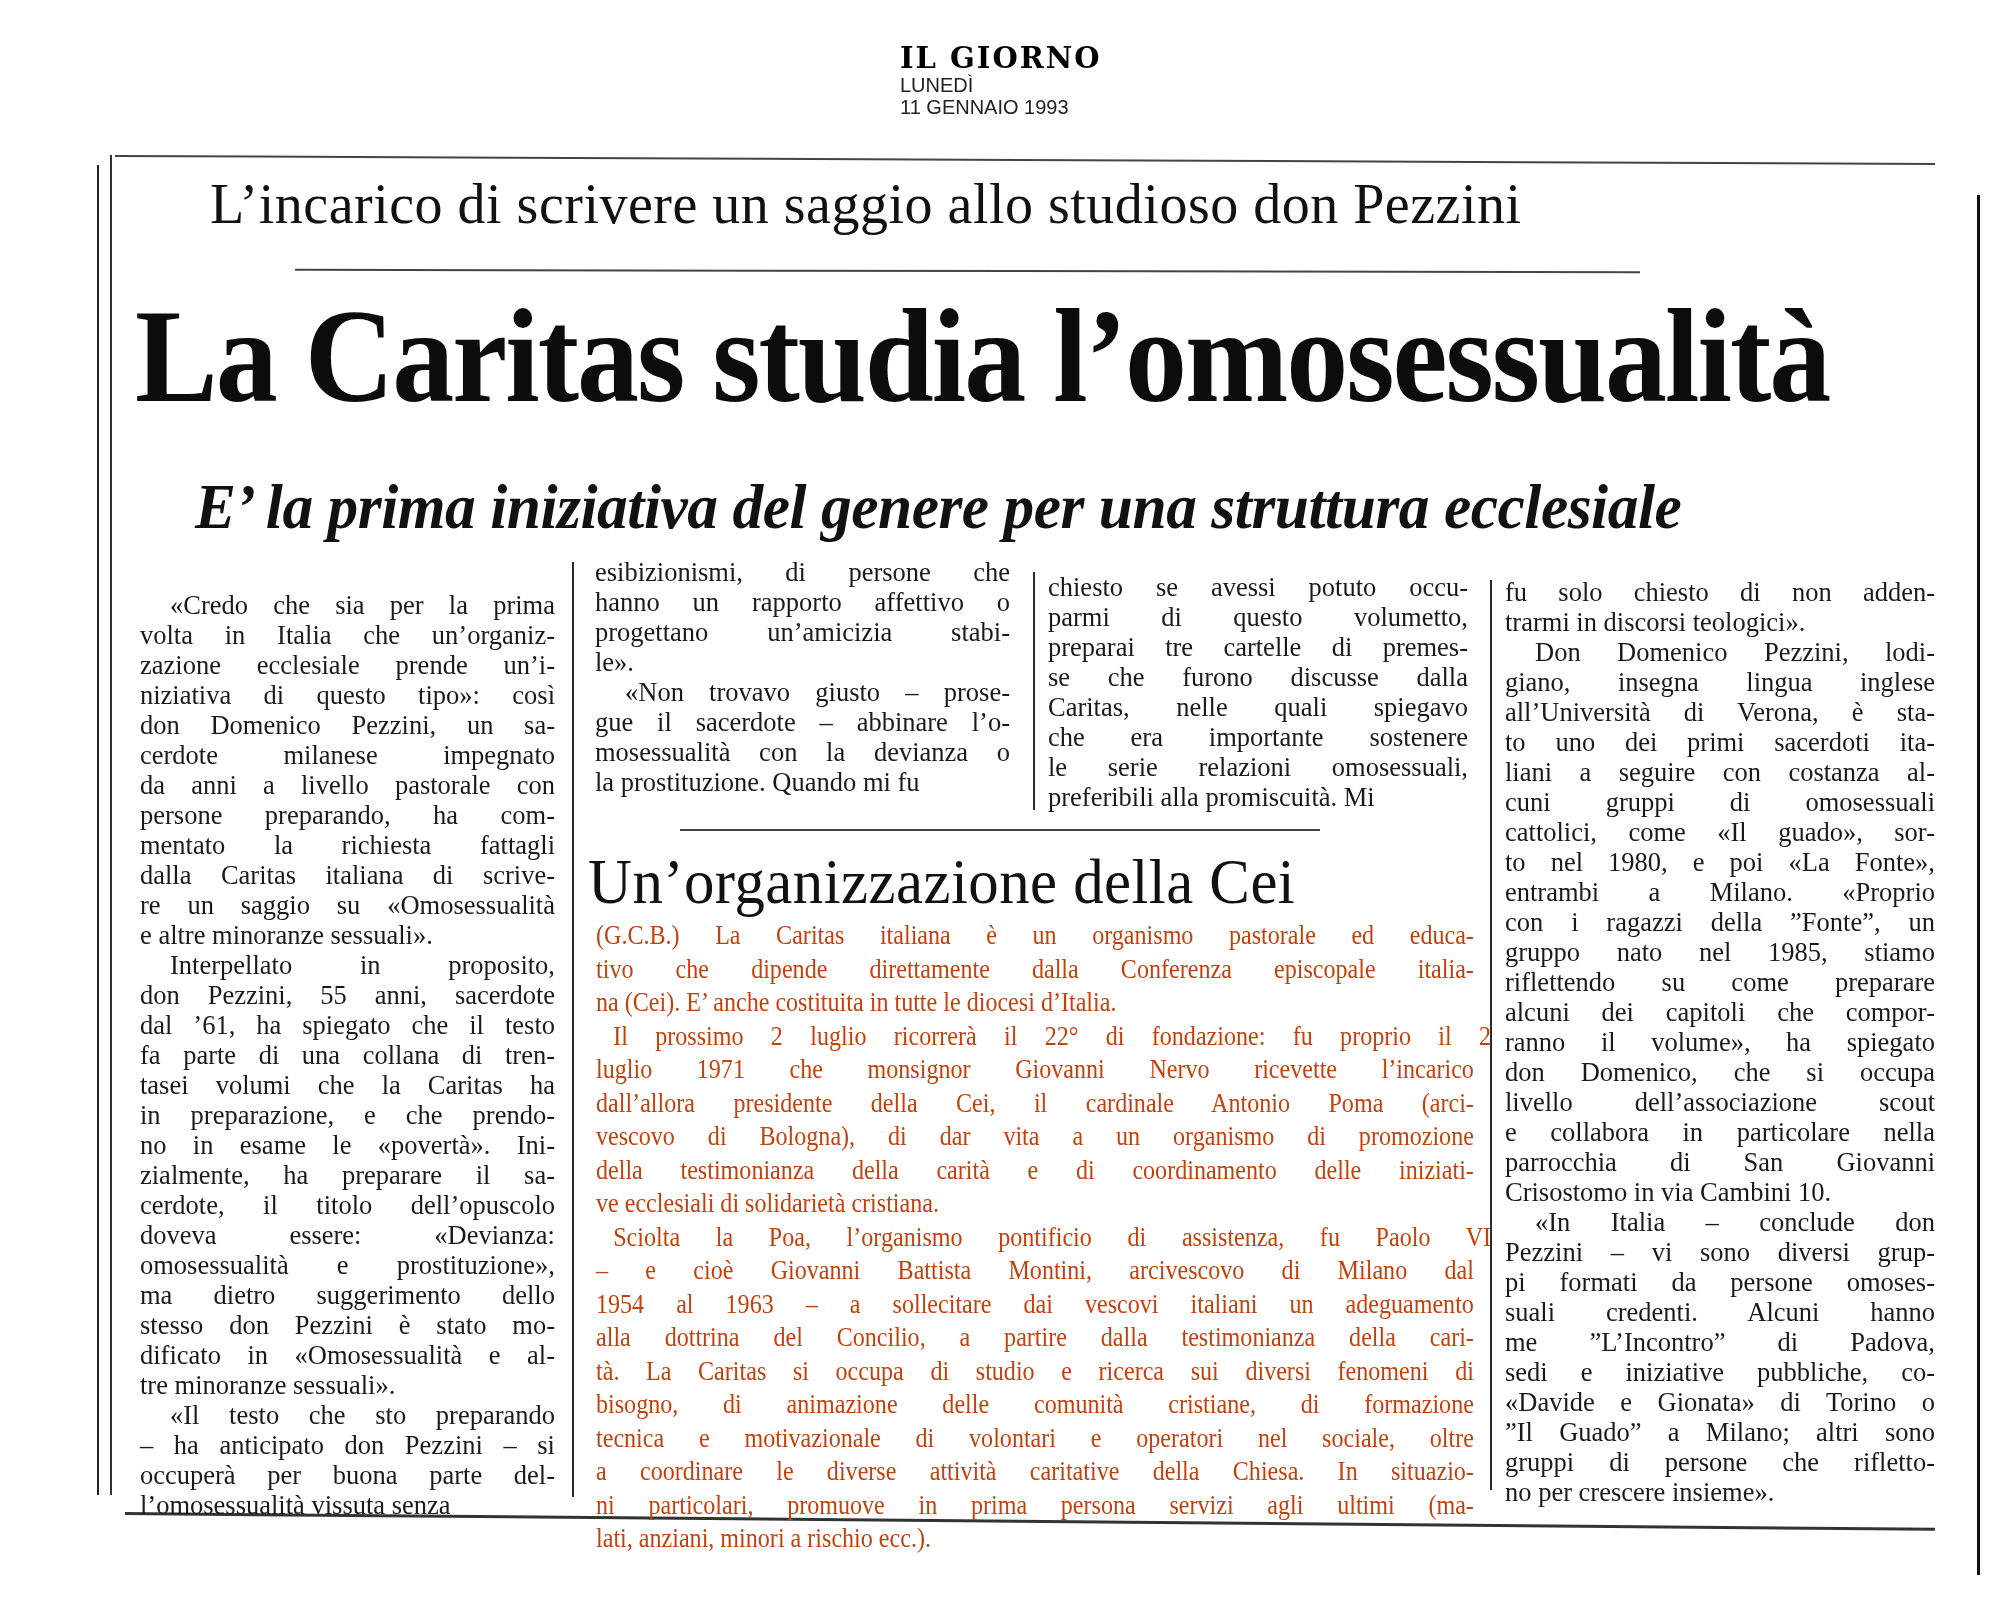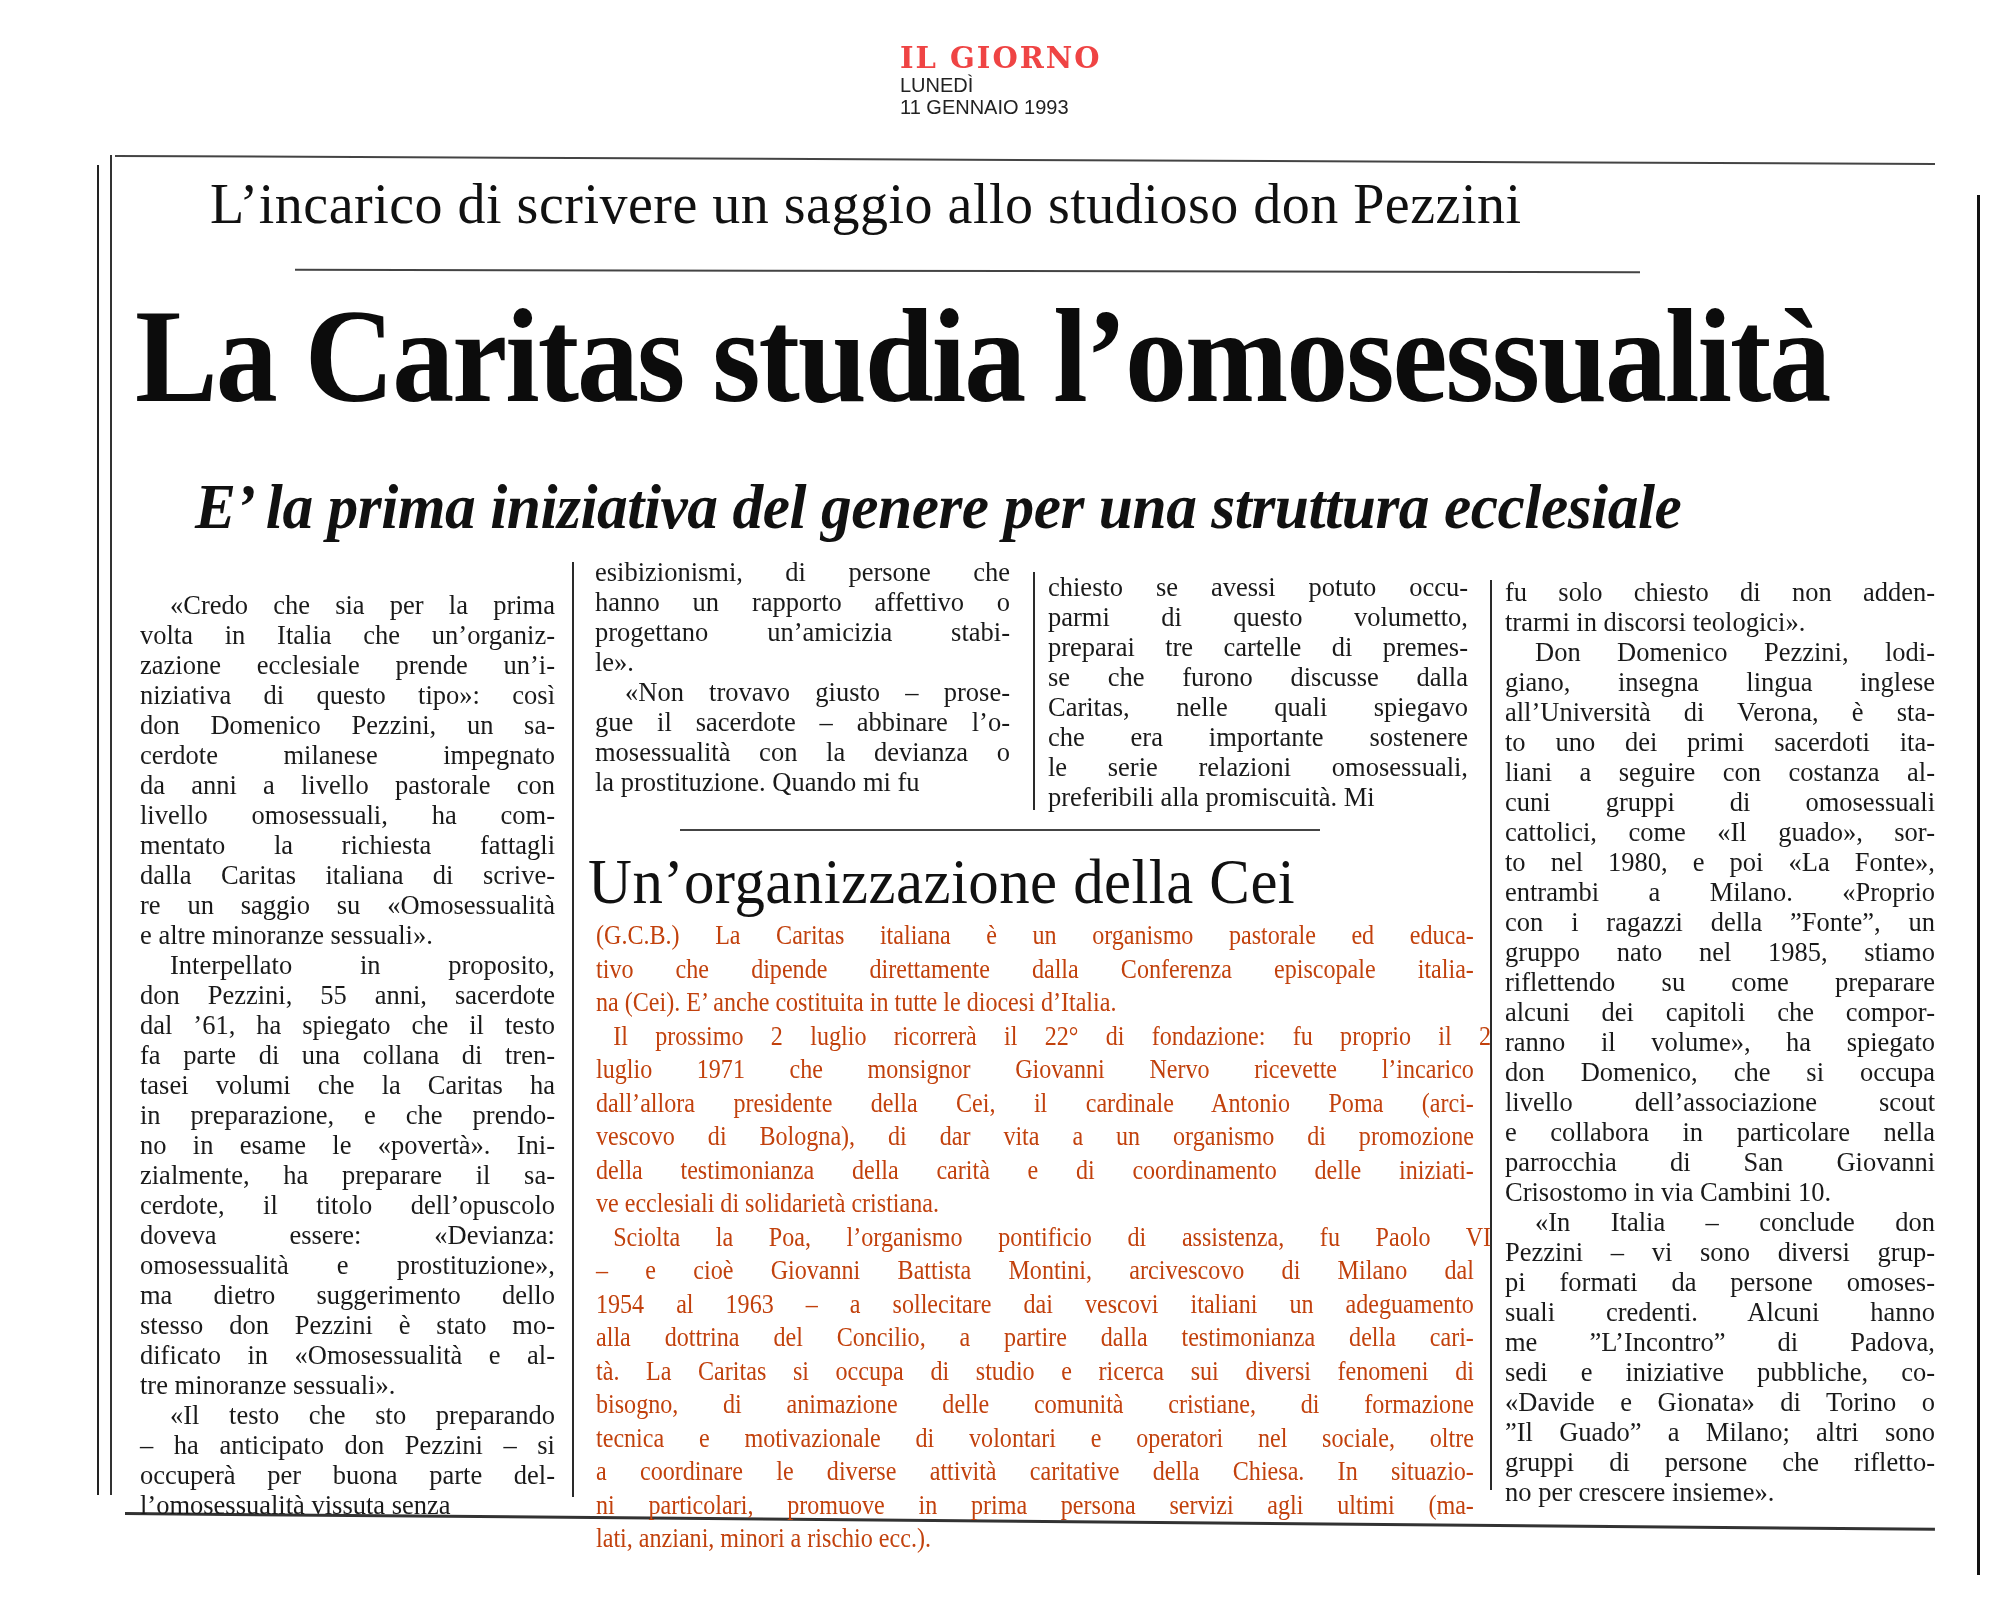--- a/index.html
+++ b/index.html
@@ -1,21 +1,21 @@
 <!DOCTYPE html>
 <html><head>
   <meta charset="utf-8">
   <style>
     html, body { margin: 0; padding: 0; }
     body {
       width: 2000px; height: 1601px; background: #ffffff; position: relative; overflow: hidden;
       font-family: "Liberation Serif", "DejaVu Serif", serif; color: #161616;
     }
     .masthead { position: absolute; left: 900px; top: 44px; line-height: 1; }
-    .masthead .paper { font-family: "DejaVu Serif", serif; font-weight: bold; font-size: 29px; letter-spacing: 2px; color: #ef4444; }
+    .masthead .paper { font-family: "DejaVu Serif", serif; font-weight: bold; font-size: 29px; letter-spacing: 2px; color: #000000; }
     .masthead .day, .masthead .date { font-family: "Liberation Sans", "DejaVu Sans", sans-serif; font-size: 20px; color: #222; margin-top: 2px; }
 
     .frame-left-outer { position: absolute; left: 97px; top: 165px; width: 2px; height: 1330px; background: #222; }
     .frame-left-inner { position: absolute; left: 110px; top: 155px; width: 2px; height: 1340px; background: #333; }
     .frame-right { position: absolute; left: 1977px; top: 195px; width: 3px; height: 1380px; background: #111; }
     .rule-top { position: absolute; left: 115px; top: 155px; width: 1820px; height: 2px; background: #444; transform: rotate(0.25deg); transform-origin: left; }
     .rule-kicker { position: absolute; left: 295px; top: 270px; width: 1345px; height: 2px; background: #444; transform: rotate(0.1deg); }
     .rule-bottom { position: absolute; left: 125px; top: 1512px; width: 1810px; height: 3px; background: #333; transform: rotate(0.5deg); transform-origin: left; }
 
     .kicker { position: absolute; left: 210px; top: 172px; width: 1680px; font-size: 56px; letter-spacing: 0.5px; white-space: nowrap; color: #111; }
@@ -66,21 +66,21 @@
 <div class="vsep sep3"></div>
 
 <div class="col col1">
     <span class="line" style="padding-left: 30px; margin-top: 33px;">«Credo che sia per la prima</span>
     <span class="line">volta in Italia che un’organiz-</span>
     <span class="line">zazione ecclesiale prende un’i-</span>
     <span class="line">niziativa di questo tipo»: così</span>
     <span class="line">don Domenico Pezzini, un sa-</span>
     <span class="line">cerdote milanese impegnato</span>
     <span class="line">da anni a livello pastorale con</span>
-    <span class="line">livello omosessuali, ha com-</span>
+    <span class="line">persone preparando, ha com-</span>
     <span class="line">mentato la richiesta fattagli</span>
     <span class="line">dalla Caritas italiana di scrive-</span>
     <span class="line">re un saggio su «Omosessualità</span>
     <span class="line last">e altre minoranze sessuali».</span>
     <span class="line" style="padding-left: 30px;">Interpellato in proposito,</span>
     <span class="line">don Pezzini, 55 anni, sacerdote</span>
     <span class="line">dal ’61, ha spiegato che il testo</span>
     <span class="line">fa parte di una collana di tren-</span>
     <span class="line">tasei volumi che la Caritas ha</span>
     <span class="line">in preparazione, e che prendo-</span>

